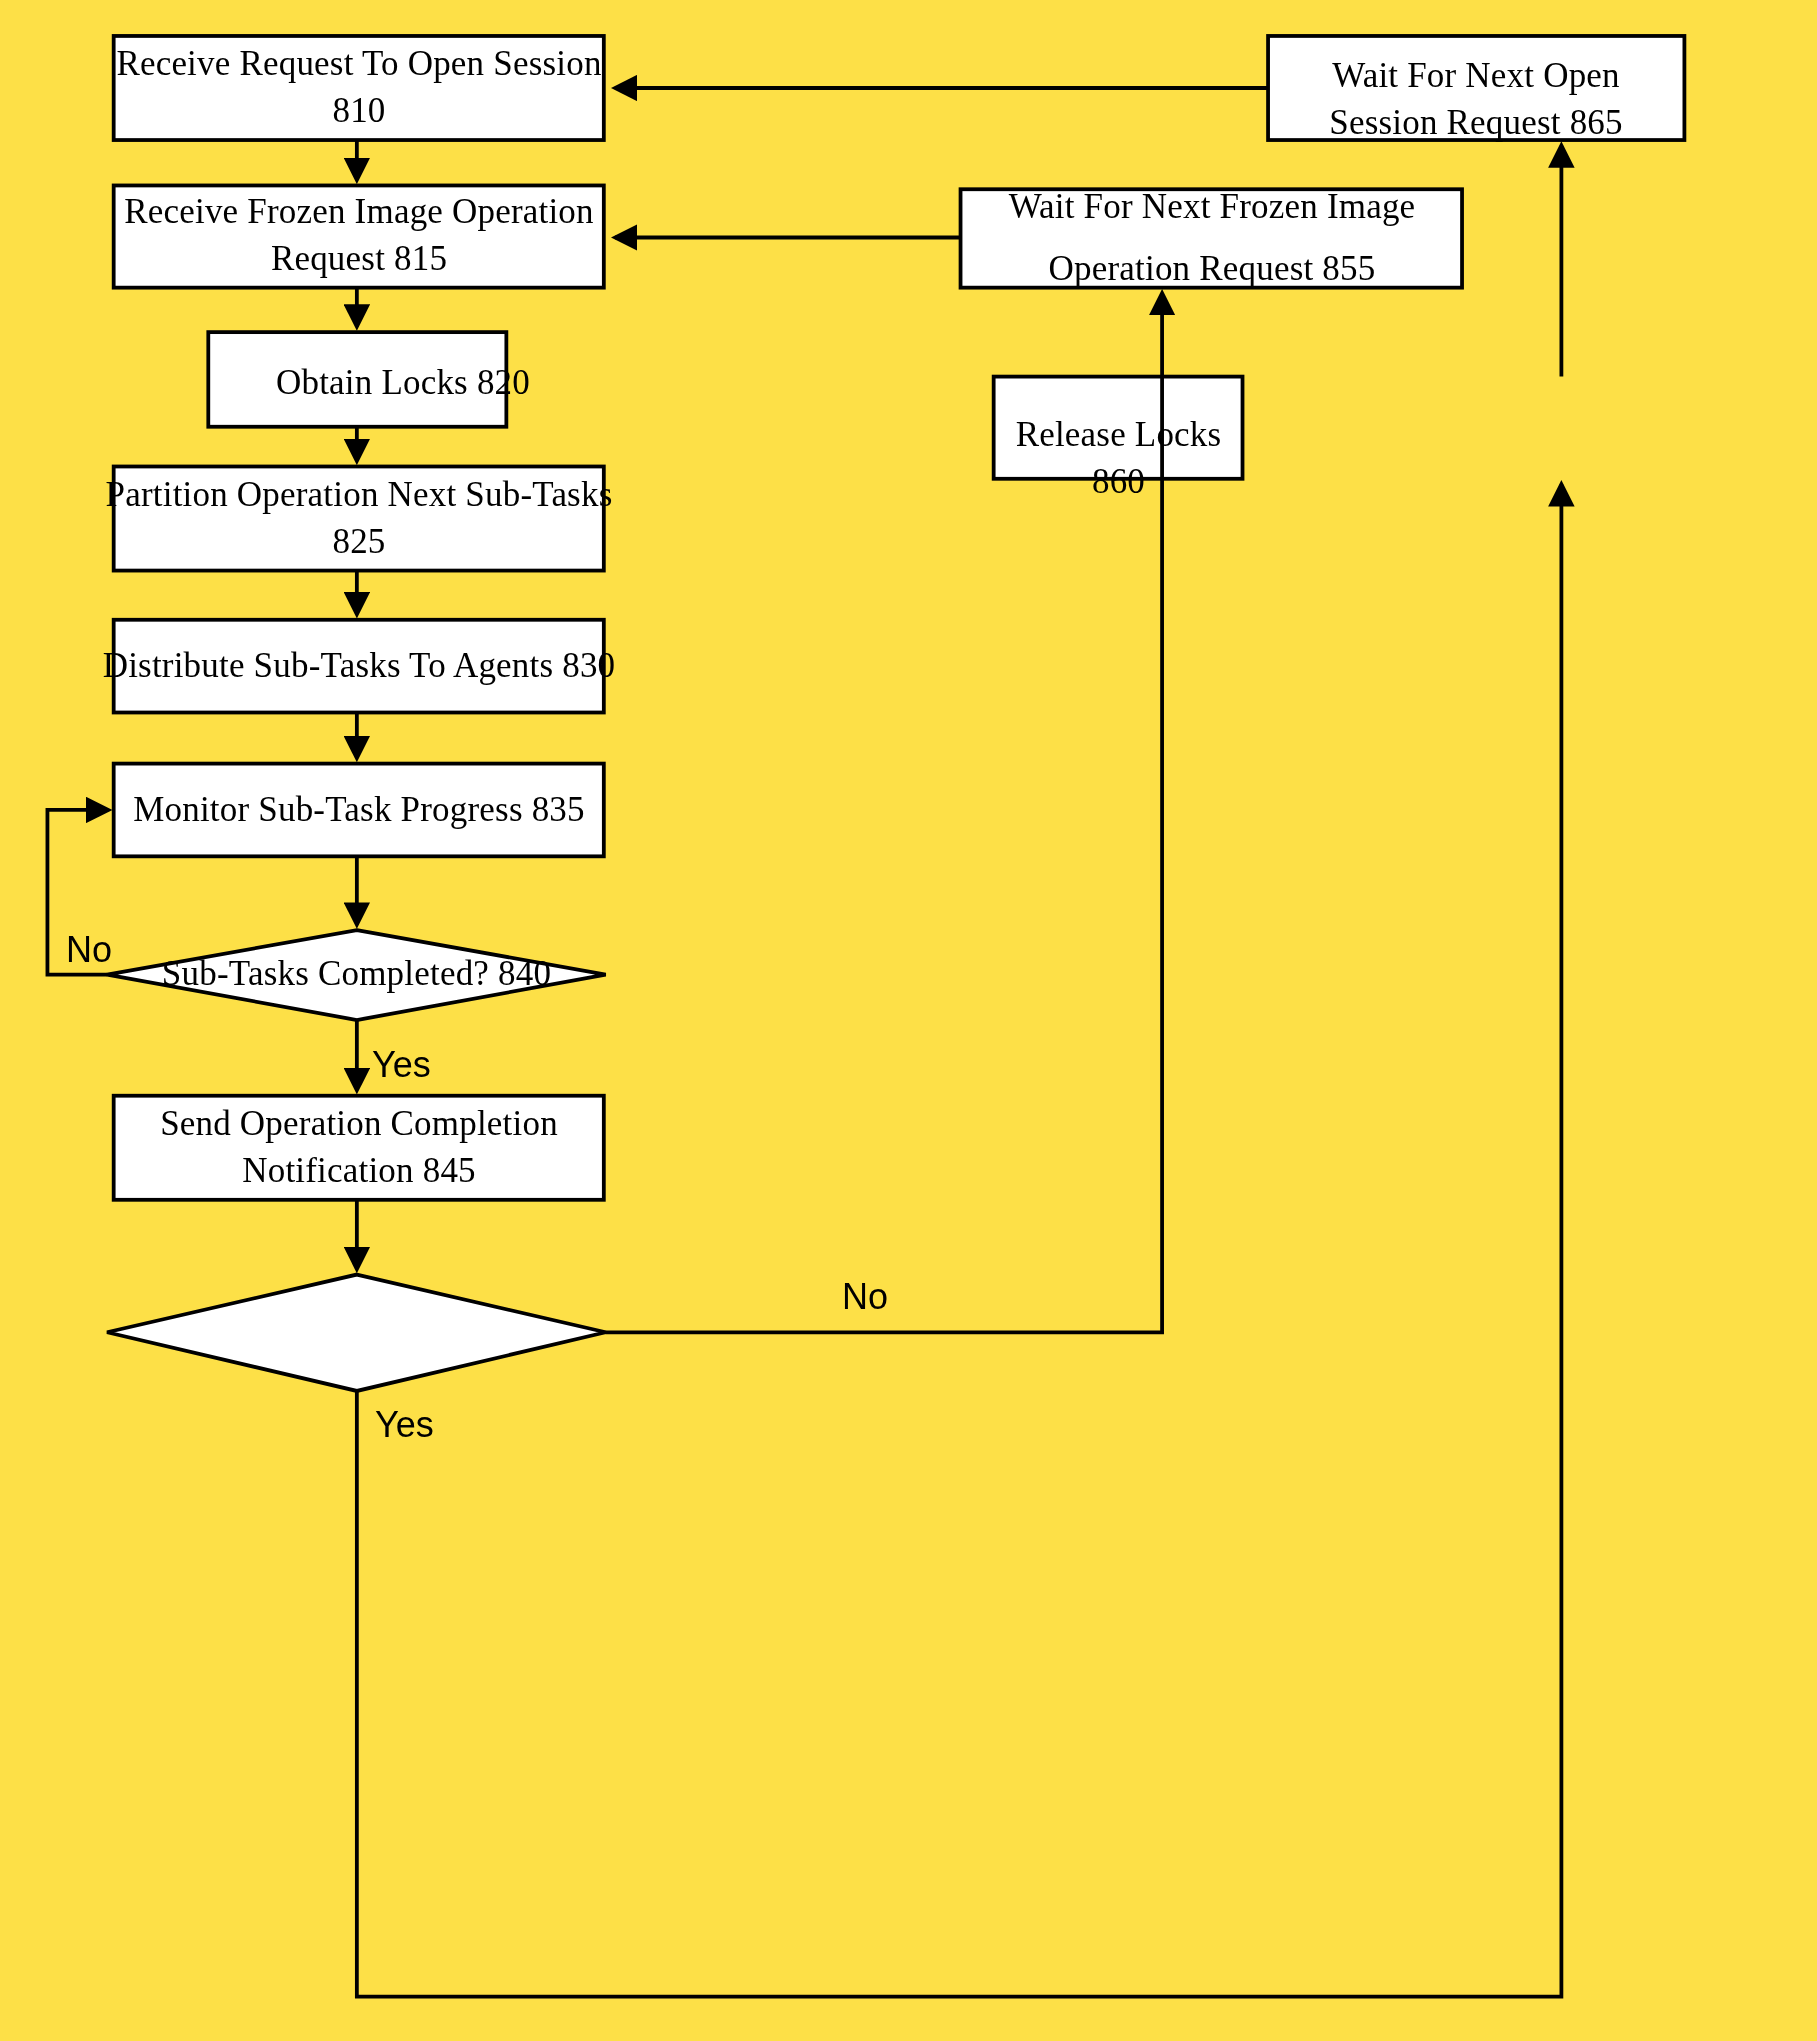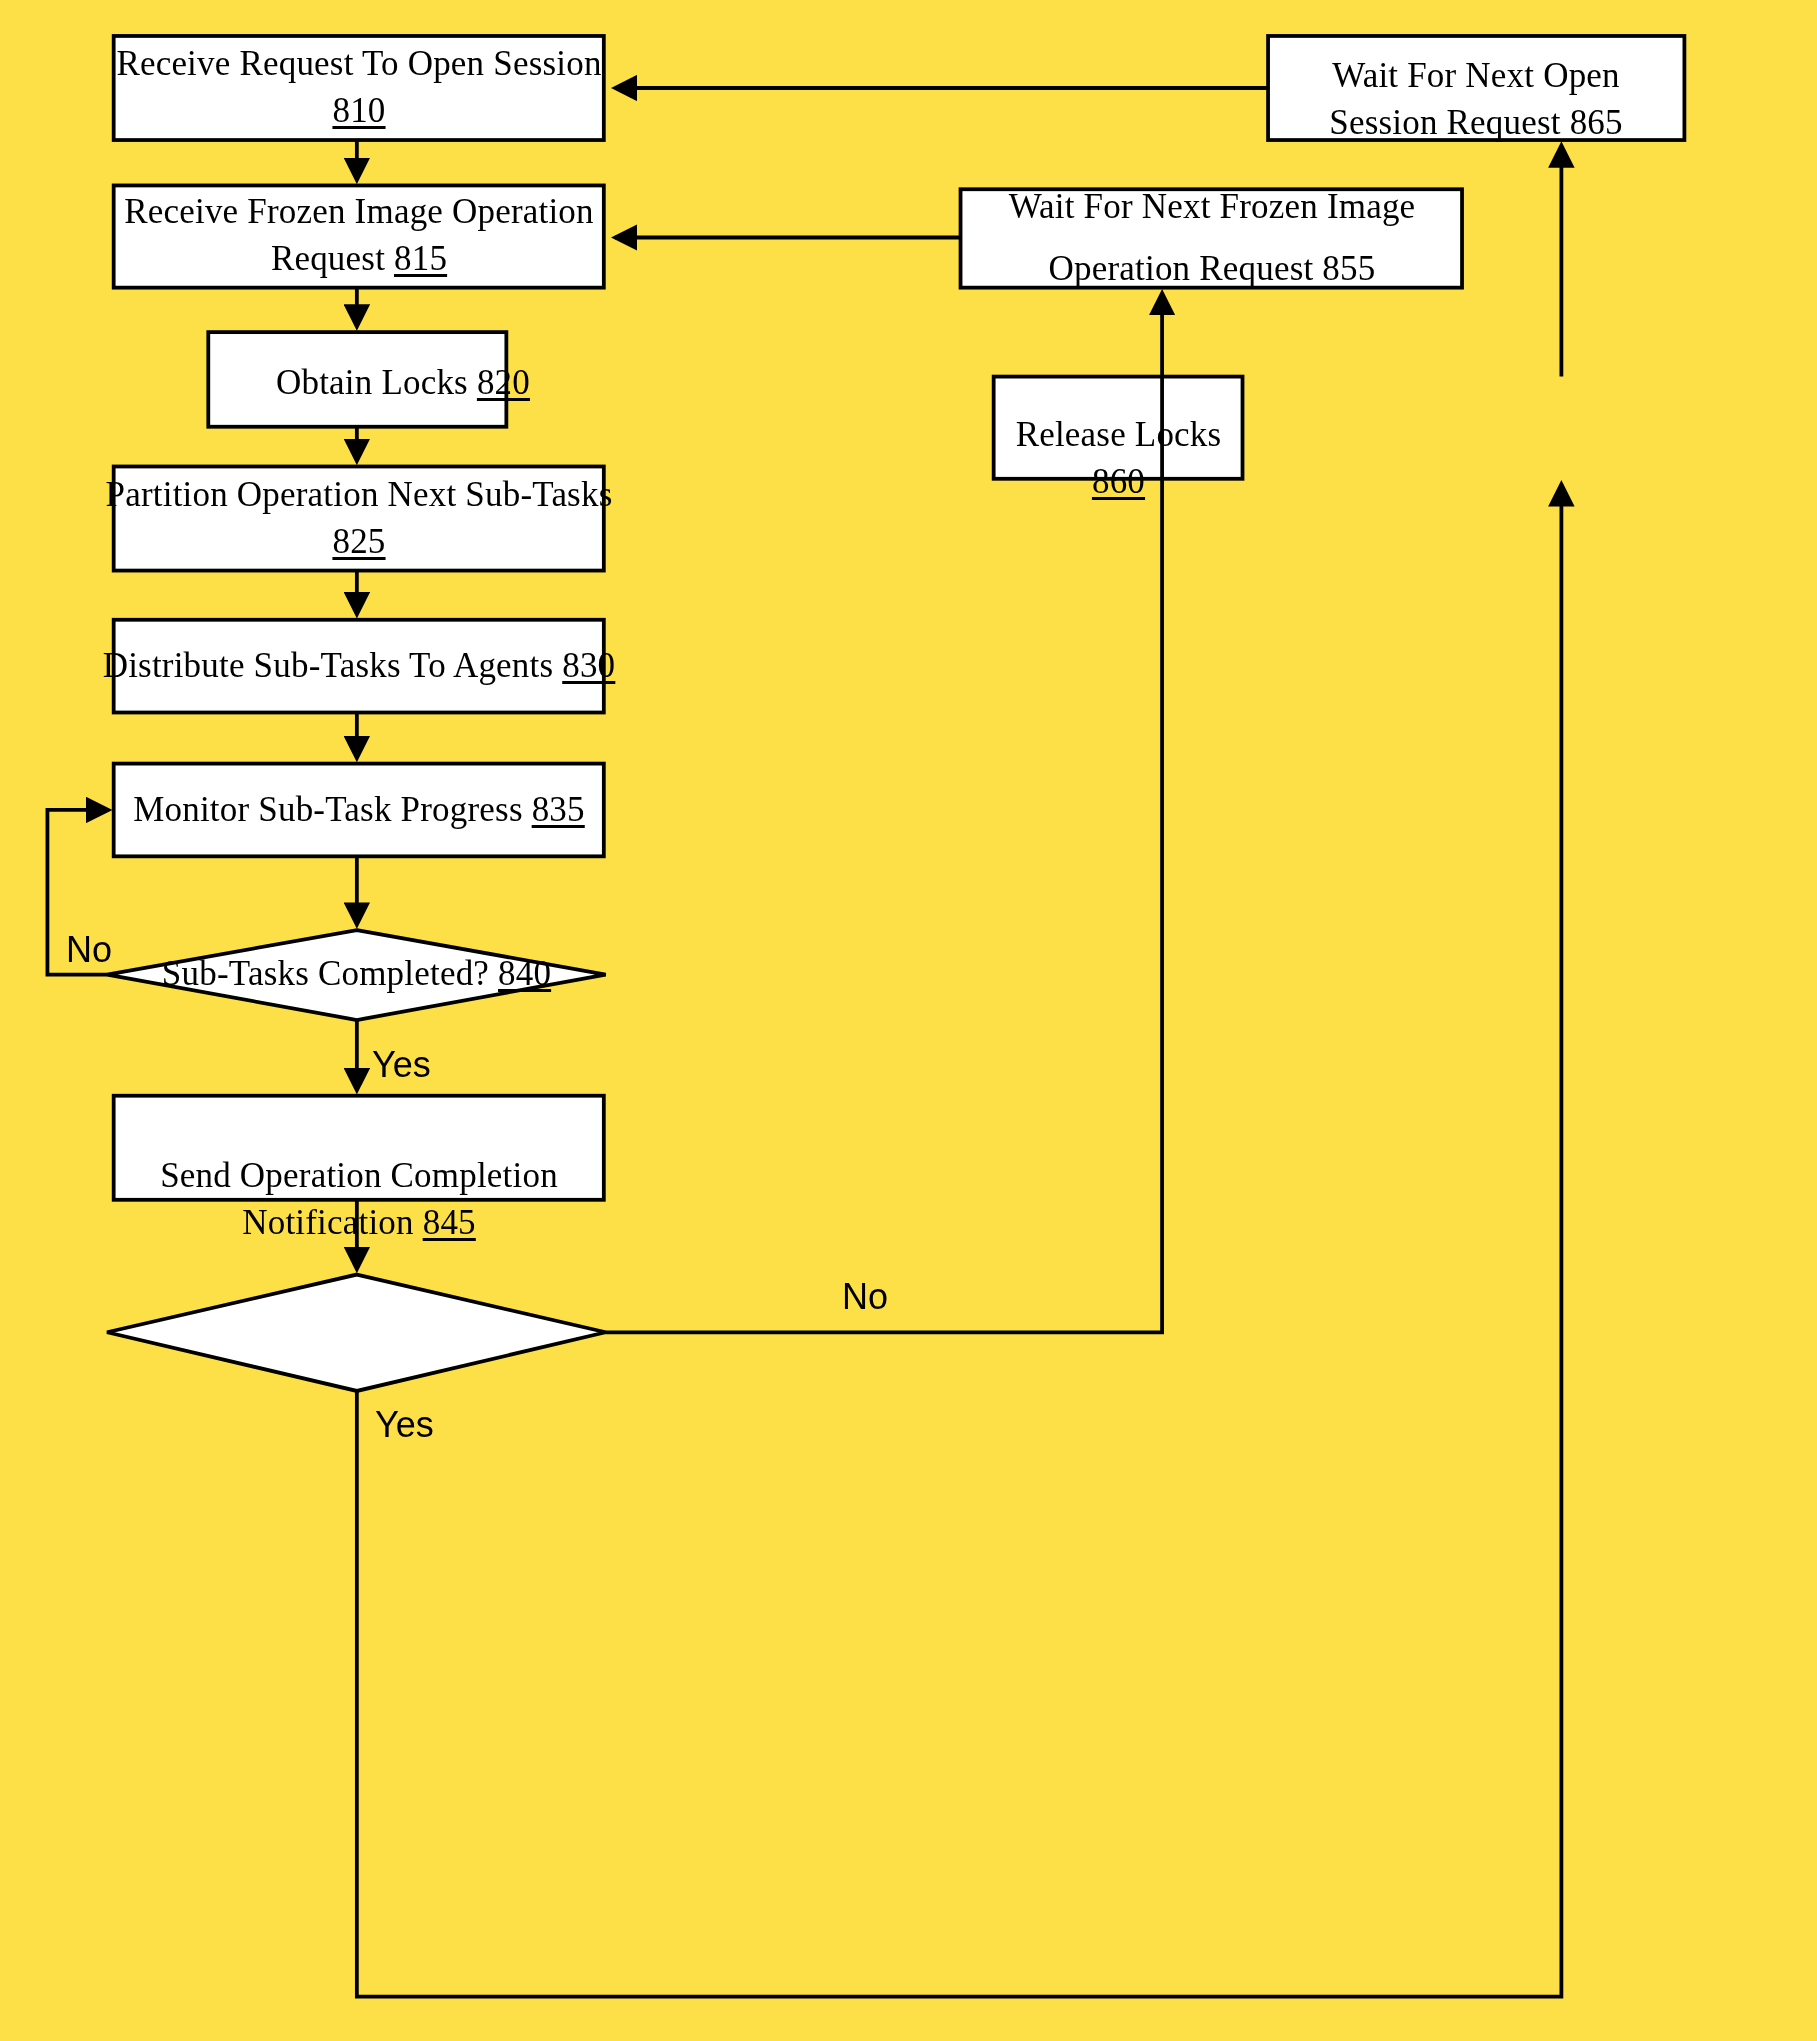--- a/index.html
+++ b/index.html
@@ -52,21 +52,20 @@
     font-family: "Liberation Serif", "DejaVu Serif", serif;
     font-size: 35px;
     line-height: 1.33;
     letter-spacing: 0.2px;
     pointer-events: none;
   }
   .node-text .line {
     white-space: nowrap;
   }
   .ref {
-    text-decoration: underline;
     text-underline-offset: 3.8px;
   }
   .edge-label {
     position: absolute;
     color: #000000;
     font-family: Liberation Sans, sans-serif;
     font-size: 36px;
     line-height: 1;
     white-space: nowrap;
   }
@@ -178,21 +177,21 @@
   </div>
 
   <div class="node-text" style="left:114px; top:764px; width:490px; height:93px;">
     <span class="line">Monitor Sub-Task Progress&nbsp;<span class="ref">835</span></span>
   </div>
 
   <div class="node-text" style="left:107px; top:946px; width:499px; height:57px;">
     <span class="line">Sub-Tasks Completed?&nbsp;<span class="ref">840</span></span>
   </div>
 
-  <div class="node-text" style="left:114px; top:1148px; width:490px; height:104px;">
+  <div class="node-text" style="left:114px; top:1096px; width:490px; height:104px;">
     <span class="line">Send Operation Completion</span>
     <span class="line">Notification&nbsp;<span class="ref">845</span></span>
   </div>
 
 
   <div class="edge-label" style="left:66px; top:932px;">No</div>
 
   <div class="edge-label" style="left:372px; top:1047px;">Yes</div>
 
   <div class="edge-label" style="left:842px; top:1279px;">No</div>

